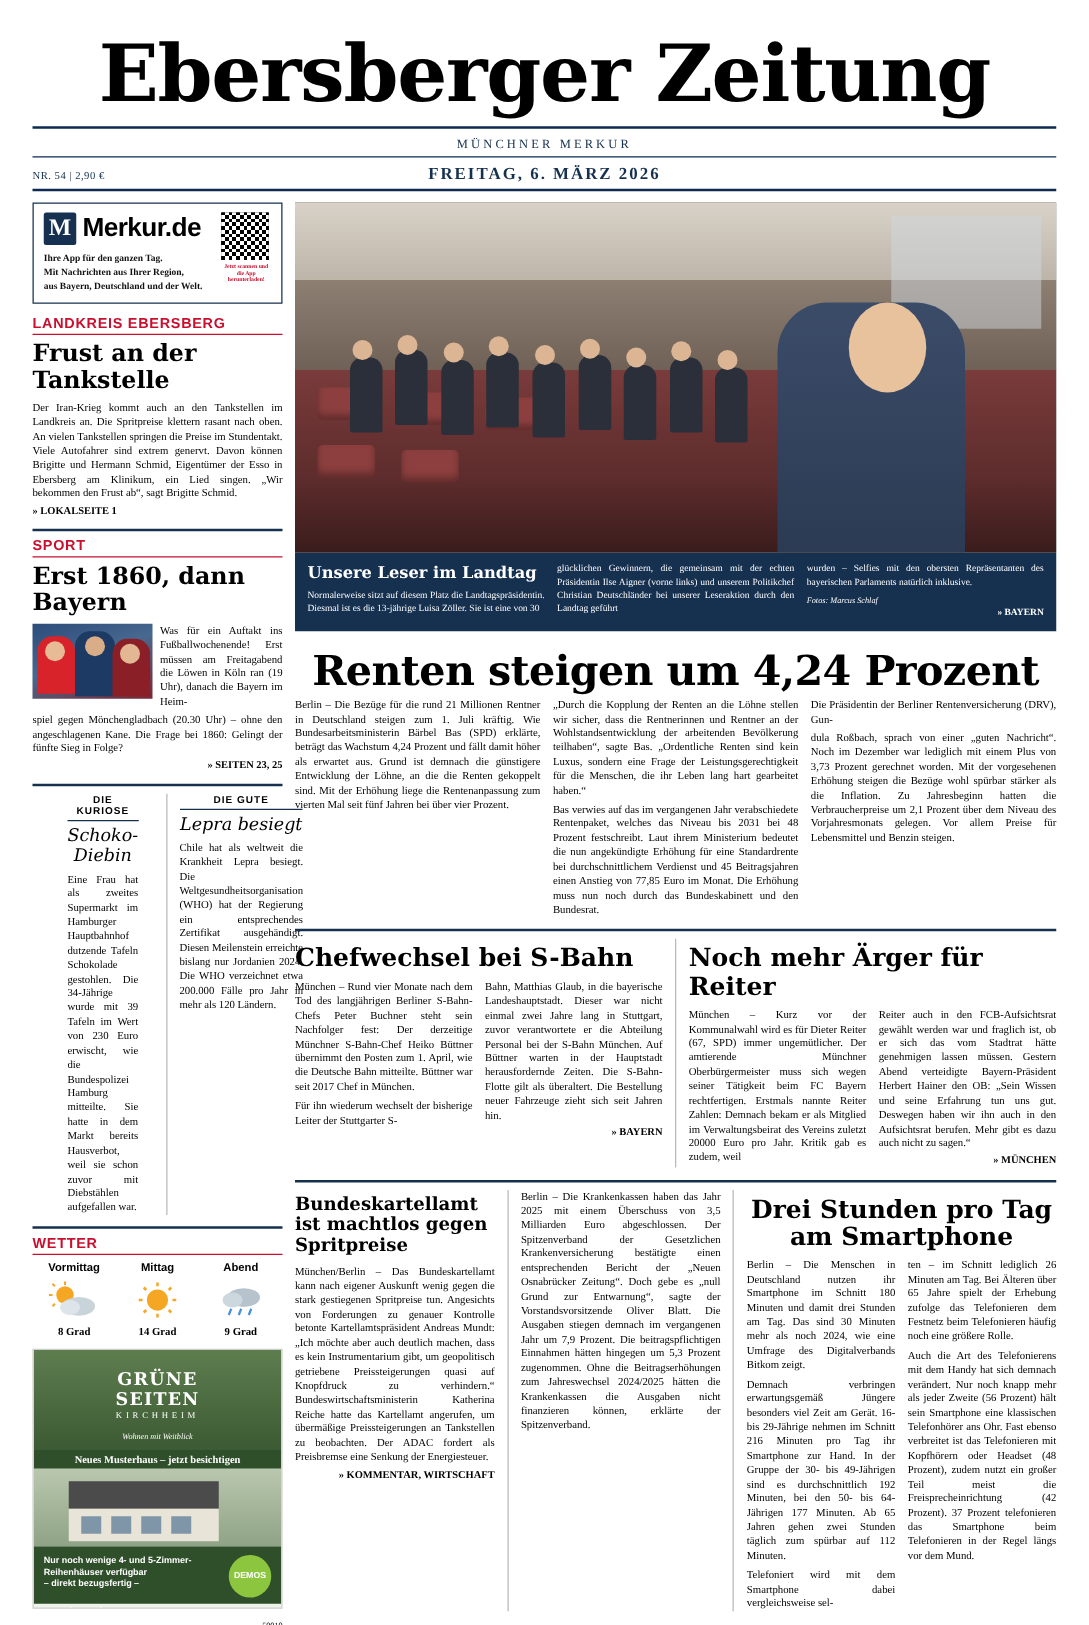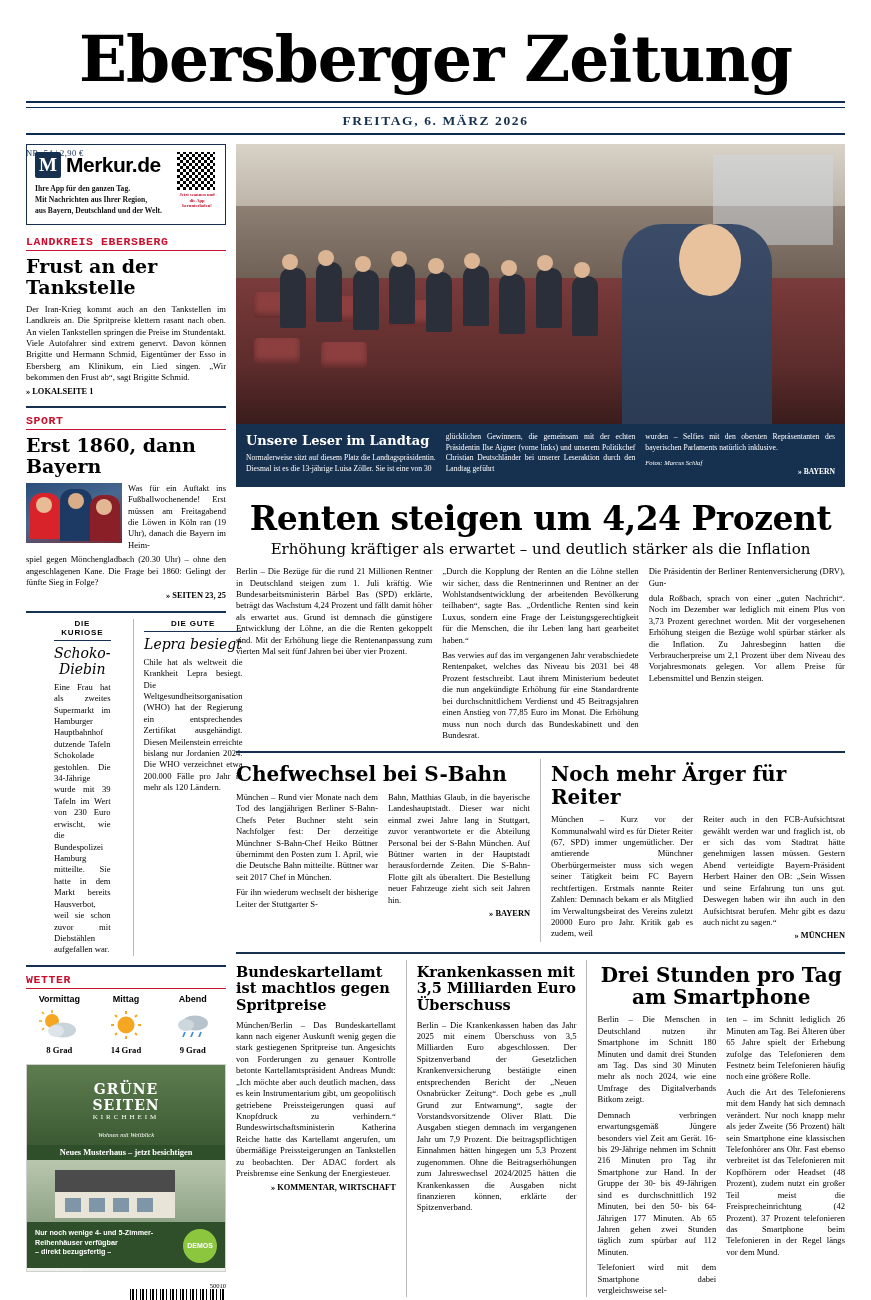--- a/index.html
+++ b/index.html
@@ -27,21 +27,21 @@
     font-size: 10px; letter-spacing: 2.5px; font-family: "Liberation Serif", serif;
     color: #16304f; padding: 3px 0 4px 0;
   }
   .masthead-rule2 { border-bottom: 1px solid #0d2b52; }
   .masthead-date {
     font-size: 13.5px; letter-spacing: 1.6px; font-weight: bold; color: #16304f;
     padding: 5px 0 4px 0; font-family: "Liberation Serif", serif;
   }
   .masthead-bottomrule { border-bottom: 2px solid #0d2b52; }
   .issue-line {
-    position: absolute; left: 26px; top: 148px;
+    position: absolute; left: 26px; top: 135px;
     font-size: 8.5px; color: #16304f; letter-spacing: .4px;
   }
 
   
   .body-wrap { display: flex; gap: 10px; margin-top: 9px; }
   .col-left { width: 200px; flex: none; }
   .col-right { flex: 1; }
 
   
   .promo-box {
@@ -63,21 +63,21 @@
     background:
       repeating-linear-gradient(90deg,#000 0 3px,#fff 3px 6px),
       repeating-linear-gradient(0deg,#000 0 3px,#fff 3px 6px);
     background-blend-mode: difference;
   }
   .qr-cap { font-size: 4.6px; color: #c8102e; font-weight: bold; line-height: 1.2; margin-top: 2px; }
 
   
   .kicker {
     font-size: 11.5px; font-weight: bold; letter-spacing: .6px; color: #c8102e;
-    font-family: Liberation Mono, monospace; padding-bottom: 2px;
+    font-family: Liberation Sans, sans-serif; padding-bottom: 2px;
   }
   .kicker-rule { border-bottom: 1.5px solid #c8102e; margin-bottom: 5px; }
   .rule-dark { border-bottom: 2px solid #16304f; margin: 9px 0 6px 0; }
 
   h2.head-left {
     font-family: "DejaVu Serif", serif; font-size: 19px; font-weight: bold;
     margin: 3px 0 6px 0; line-height: 1.1;
   }
   .body-text {
     font-size: 8.6px; line-height: 1.33; text-align: justify; hyphens: auto;
@@ -208,20 +208,21 @@
   .block-sep { border-bottom: 2px solid #16304f; margin: 10px 0 6px 0; }
 </style>
 </head>
 <body>
 
 <div class="page">
 
   <div class="masthead">
     <div class="masthead-title">Ebersberger Zeitung</div>
     <div class="masthead-rule"></div>
+    <div class="masthead-sub">MÜNCHNER MERKUR</div>
     <div class="masthead-rule2"></div>
     <div class="masthead-date">FREITAG, 6. MÄRZ 2026</div>
     <div class="masthead-bottomrule"></div>
   </div>
   <div class="issue-line">NR. 54 | 2,90 €</div>
 
   <div class="body-wrap">
 
     <div class="col-left">
 
@@ -443,21 +444,20 @@
         </div>
         <div class="pc-col">
           <div>wurden – Selfies mit den obersten Repräsentanten des bayerischen Parlaments natürlich inklusive.</div>
           <div class="pc-credit">Fotos: Marcus Schlaf</div>
           <div class="pc-ref" style="text-align:right">» BAYERN</div>
         </div>
       </div>
 
       <div>
         <div class="main-headline">Renten steigen um 4,24 Prozent</div>
-        <div class="main-subhead">Erhöhung kräftiger als erwartet – und deutlich stärker als die Inflation</div>
         <div class="cols3">
           <div class="col body-text">Berlin – Die Bezüge für die rund 21 Millionen Rentner in Deutschland steigen zum 1. Juli kräftig. Wie Bundesarbeitsministerin Bärbel Bas (SPD) erklärte, beträgt das Wachstum 4,24 Prozent und fällt damit höher als erwartet aus. Grund ist demnach die günstigere Entwicklung der Löhne, an die die Renten gekoppelt sind. Mit der Erhöhung liege die Rentenanpassung zum vierten Mal seit fünf Jahren bei über vier Prozent.</div>
           <div class="col">
             <div class="body-text">„Durch die Kopplung der Renten an die Löhne stellen wir sicher, dass die Rentnerinnen und Rentner an der Wohlstandsentwicklung der arbeitenden Bevölkerung teilhaben“, sagte Bas. „Ordentliche Renten sind kein Luxus, sondern eine Frage der Leistungsgerechtigkeit für die Menschen, die ihr Leben lang hart gearbeitet haben.“</div>
             <div class="body-text" style="margin-top:4px">Bas verwies auf das im vergangenen Jahr verabschiedete Rentenpaket, welches das Niveau bis 2031 bei 48 Prozent festschreibt. Laut ihrem Ministerium bedeutet die nun angekündigte Erhöhung für eine Standardrente bei durchschnittlichem Verdienst und 45 Beitragsjahren einen Anstieg von 77,85 Euro im Monat. Die Erhöhung muss nun noch durch das Bundeskabinett und den Bundesrat.</div>
           </div>
           <div class="col">
             <div class="body-text">Die Präsidentin der Berliner Rentenversicherung (DRV), Gun-</div>
             <div class="body-text" style="margin-top:4px">dula Roßbach, sprach von einer „guten Nachricht“. Noch im Dezember war lediglich mit einem Plus von 3,73 Prozent gerechnet worden. Mit der vorgesehenen Erhöhung steigen die Bezüge wohl spürbar stärker als die Inflation. Zu Jahresbeginn hatten die Verbraucherpreise um 2,1 Prozent über dem Niveau des Vorjahresmonats gelegen. Vor allem Preise für Lebensmittel und Benzin steigen.</div>
           </div>
@@ -499,21 +499,20 @@
 
       <div class="cols3">
 
         <div class="col">
           <div class="subhead-sm">Bundeskartellamt ist machtlos gegen Spritpreise</div>
           <div class="body-text">München/Berlin – Das Bundeskartellamt kann nach eigener Auskunft wenig gegen die stark gestiegenen Spritpreise tun. Angesichts von Forderungen zu genauer Kontrolle betonte Kartellamtspräsident Andreas Mundt: „Ich möchte aber auch deutlich machen, dass es kein Instrumentarium gibt, um geopolitisch getriebene Preissteigerungen quasi auf Knopfdruck zu verhindern.“ Bundeswirtschaftsministerin Katherina Reiche hatte das Kartellamt angerufen, um übermäßige Preissteigerungen an Tankstellen zu beobachten. Der ADAC fordert als Preisbremse eine Senkung der Energiesteuer.</div>
           <div class="body-text ref" style="text-align:right;margin-top:2px">» KOMMENTAR, WIRTSCHAFT</div>
         </div>
 
         <div class="col vrule" style="padding-left:10px">
-          <div class="subhead-sm">Krankenkassen mit 3,5 Milliarden Euro Überschuss</div>
           <div class="body-text">Berlin – Die Krankenkassen haben das Jahr 2025 mit einem Überschuss von 3,5 Milliarden Euro abgeschlossen. Der Spitzenverband der Gesetzlichen Krankenversicherung bestätigte einen entsprechenden Bericht der „Neuen Osnabrücker Zeitung“. Doch gebe es „null Grund zur Entwarnung“, sagte der Vorstandsvorsitzende Oliver Blatt. Die Ausgaben stiegen demnach im vergangenen Jahr um 7,9 Prozent. Die beitragspflichtigen Einnahmen hätten hingegen um 5,3 Prozent zugenommen. Ohne die Beitragserhöhungen zum Jahreswechsel 2024/2025 hätten die Krankenkassen die Ausgaben nicht finanzieren können, erklärte der Spitzenverband.</div>
         </div>
 
         <div class="col vrule" style="padding-left:10px; flex: 1.55">
           <div class="subhead-lg" style="text-align:center">
             <div>Drei Stunden pro Tag</div>
             <div>am Smartphone</div>
           </div>
           <div class="cols2">
             <div class="col">

